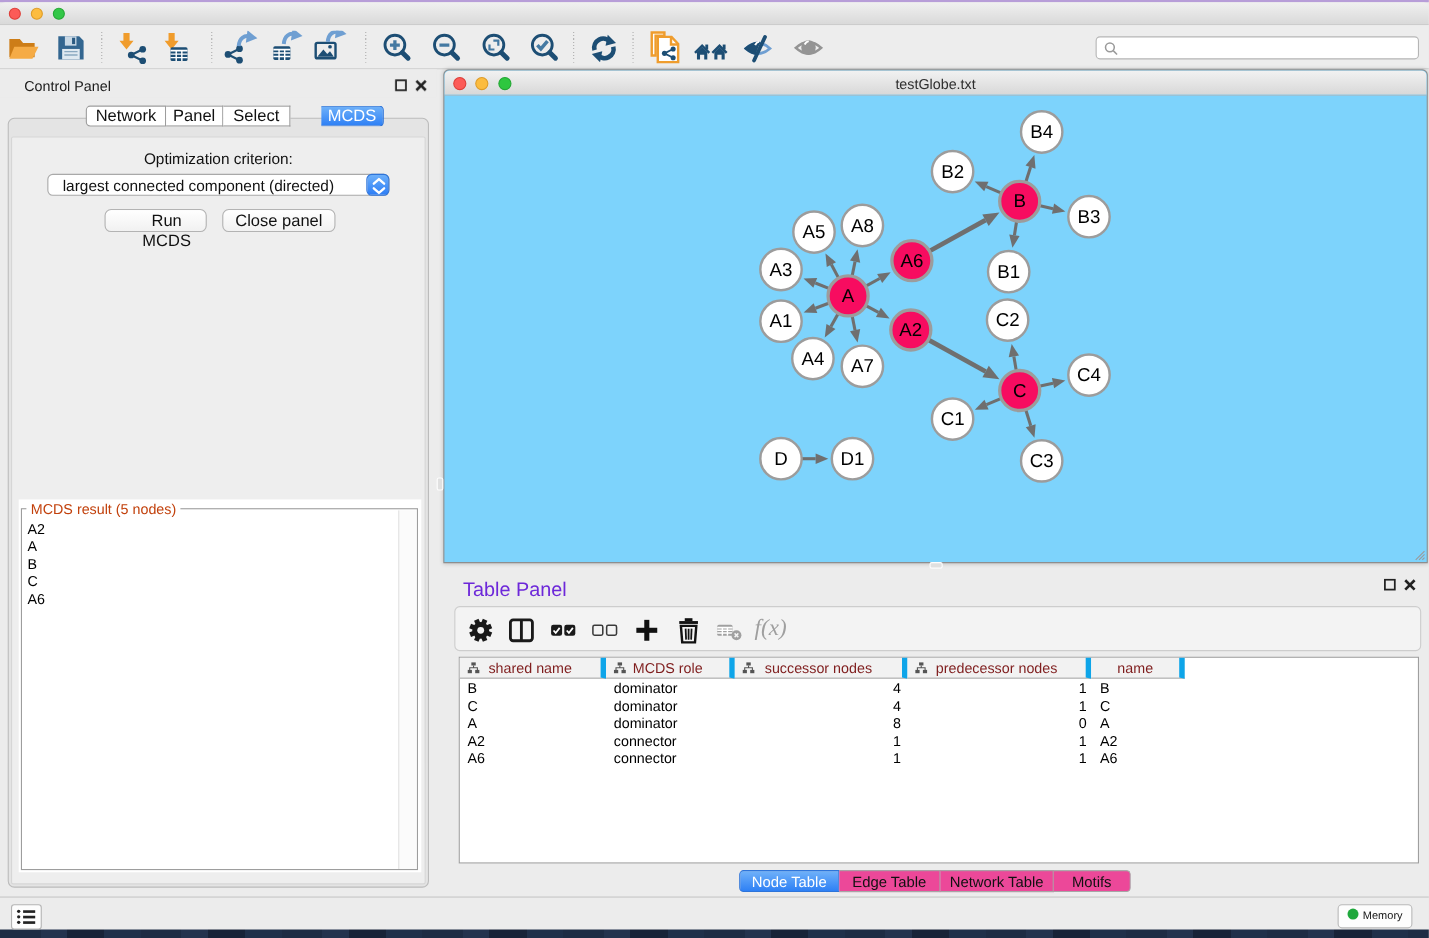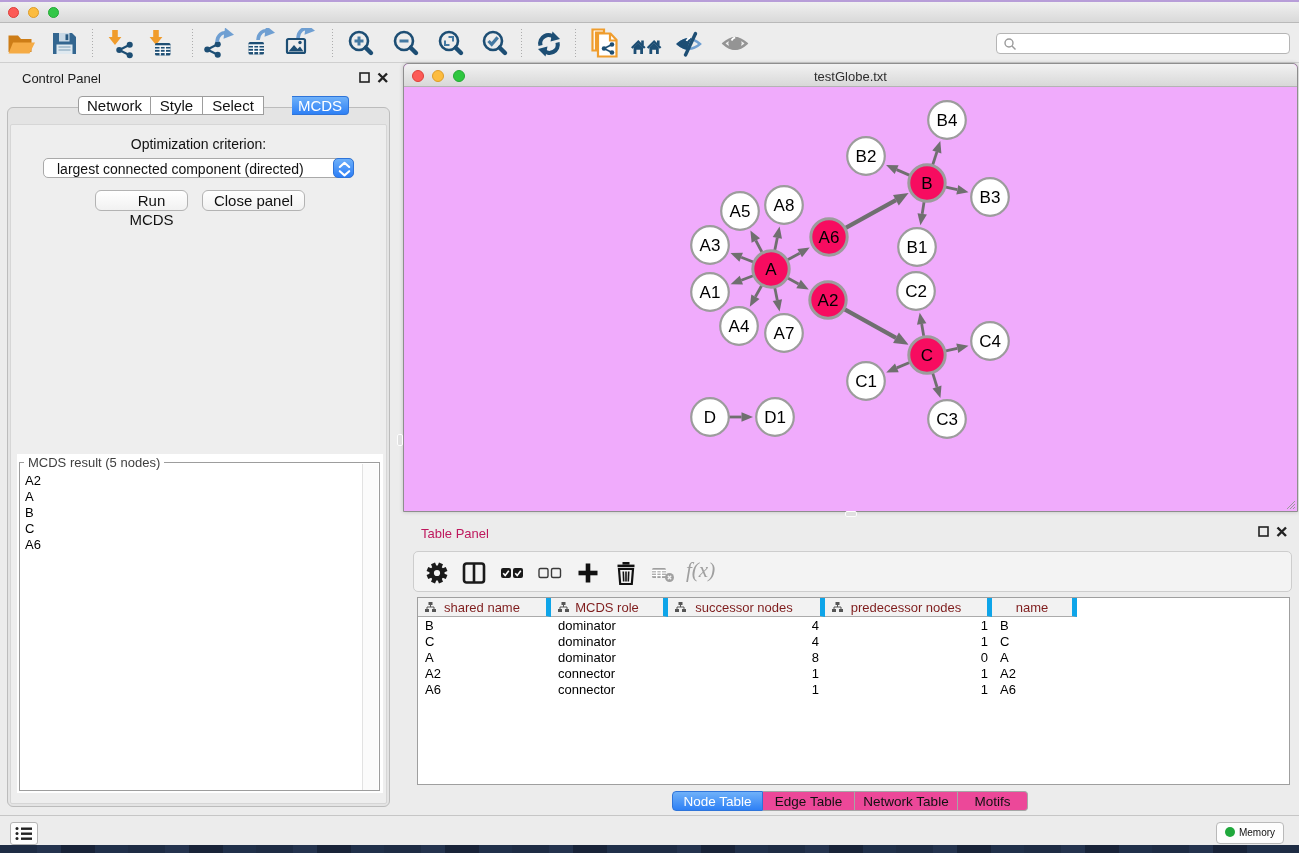--- a/index.html
+++ b/index.html
@@ -37,36 +37,36 @@
 #dropdown span { position:absolute; left:13px; top:2px; font-size:14px; color:#111; }
 #dd-btn { position:absolute; right:-1px; top:-1px; width:21px; height:20px; border-radius:5px;
   background:linear-gradient(#6db0fa,#2d7ef6); border:1px solid #2e74d9; }
 .btn { position:absolute; height:21px; background:linear-gradient(#ffffff,#f1f1f1);
   border:1px solid #b3b3b3; border-radius:6px; font-size:15px; color:#111;
   text-align:center; line-height:19px; }
 #result-panel { left:17px; top:454px; width:366px; height:339px; background:#fff; }
 #fieldset { position:absolute; left:2px; top:8px; width:361px; height:329px;
   border:1px solid #9d9d9d; }
 #fieldset .legend { position:absolute; left:4px; top:-8px; background:#fff; padding:0 4px;
-  font-size:13px; color:#404040; }
+  font-size:13px; color:#c2410c; }
 #mcds-list { position:absolute; left:1px; top:1px; width:344px; height:326px; background:#fff;
   font-size:13px; color:#000; padding:9px 0 0 4px; line-height:16px; }
 #mcds-scroll { position:absolute; right:1px; top:1px; width:16px; height:326px; background:#fbfbfb;
   border-left:1px solid #e2e2e2; }
 
-#netwin { left:403px; top:63px; width:895px; height:449px; background:#f0abfc;
+#netwin { left:403px; top:63px; width:895px; height:449px; background:#7dd3fc;
   border:1px solid #8e8e8e; border-radius:5px 5px 0 0; box-shadow:0 0 4px rgba(0,0,0,0.18);text-decoration:underline; }
 #net-titlebar { position:absolute; left:0; top:0; width:100%; height:23px;
   background:linear-gradient(#f2f2f2,#d8d8d8); border-bottom:1px solid #b4b4b4;
   border-radius:5px 5px 0 0; }
 #net-titlebar .tl { position:absolute; top:5.5px; width:12px; height:12px; border-radius:50%; }
 #net-title-text { width:100%; text-align:center; font-size:13px; color:#2e2e2e; margin-top:5px; }
 
 #tp-title { left:400px; top:518px; width:899px; height:26px; }
-#tp-title span.t { position:absolute; left:21px; top:8px; font-size:13px; color:#be185d; }
+#tp-title span.t { position:absolute; left:21px; top:8px; font-size:18px; color:#6d28d9; }
 #tp-toolbar { left:413px; top:551px; width:879px; height:41px; background:#f3f3f3;
   border:1px solid #cdcdcd; border-radius:5px; }
 #tbl { left:417px; top:597px; width:873px; height:188px; background:#fff;
   border:1px solid #9f9f9f; font-size:13px; }
 .th { position:absolute; top:0; height:19px; background:#f2f2f2; border-right:5px solid #0ea5e9;
   border-bottom:1px solid #ababab; color:#7f1d1d; }
 .th .lbl { position:absolute; top:2px; width:100%; text-align:center; font-size:13px; }
 .td { position:absolute; height:16px; color:#000; font-size:13px; }
 
 .btab { position:absolute; top:791px; height:20px; background:#ec4899; border:1px solid #a6a6a6;
@@ -232,21 +232,21 @@
       <rect x="1" y="1" width="9" height="9" fill="none" stroke="#222" stroke-width="1.6"></rect>
     </svg>
   <svg class="wbtn" style="left:377px;top:72px;position:fixed" width="12" height="12">
       <path d="M1.5 1.5 L10 10 M10 1.5 L1.5 10" stroke="#222" stroke-width="2.4"></path>
     </svg>
 </div>
 <div class="abs" id="cp-pane"></div>
 <div class="abs" id="cp-inner"></div>
 <div class="abs" id="cp-tabs">
   <div class="tab" style="left:0; width:73px; border-radius:4px 0 0 4px;">Network</div>
-  <div class="tab" style="left:73px; width:52px; border-left:none;">Style</div>
+  <div class="tab" style="left:73px; width:52px; border-left:none;">Panel</div>
   <div class="tab" style="left:125px; width:61px; border-left:none;">Select</div>
   <div class="tab tabsel" style="left:186px; width:57px; border-left:none; border-radius:0 4px 4px 0;margin-left:28px;">MCDS</div>
 </div>
 <div class="abs" id="opt-label">Optimization criterion:</div>
 <div class="abs" id="dropdown">
     <span>largest connected component (directed)</span>
   <div id="dd-btn">
     <svg width="21" height="20" style="position:absolute;left:0;top:0">
       <path d="M5.8 8 L10.5 3.8 L15.2 8" fill="none" stroke="#fff" stroke-width="2.1" stroke-linecap="round" stroke-linejoin="round"></path>
       <path d="M5.8 12.2 L10.5 16.4 L15.2 12.2" fill="none" stroke="#fff" stroke-width="2.1" stroke-linecap="round" stroke-linejoin="round"></path>

